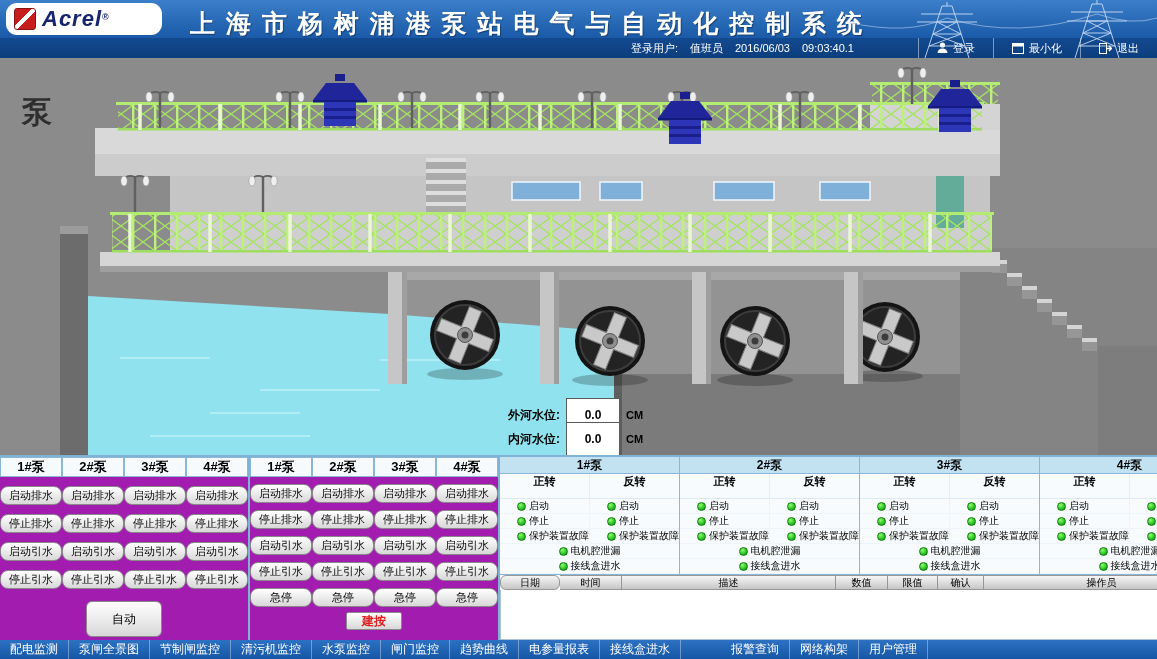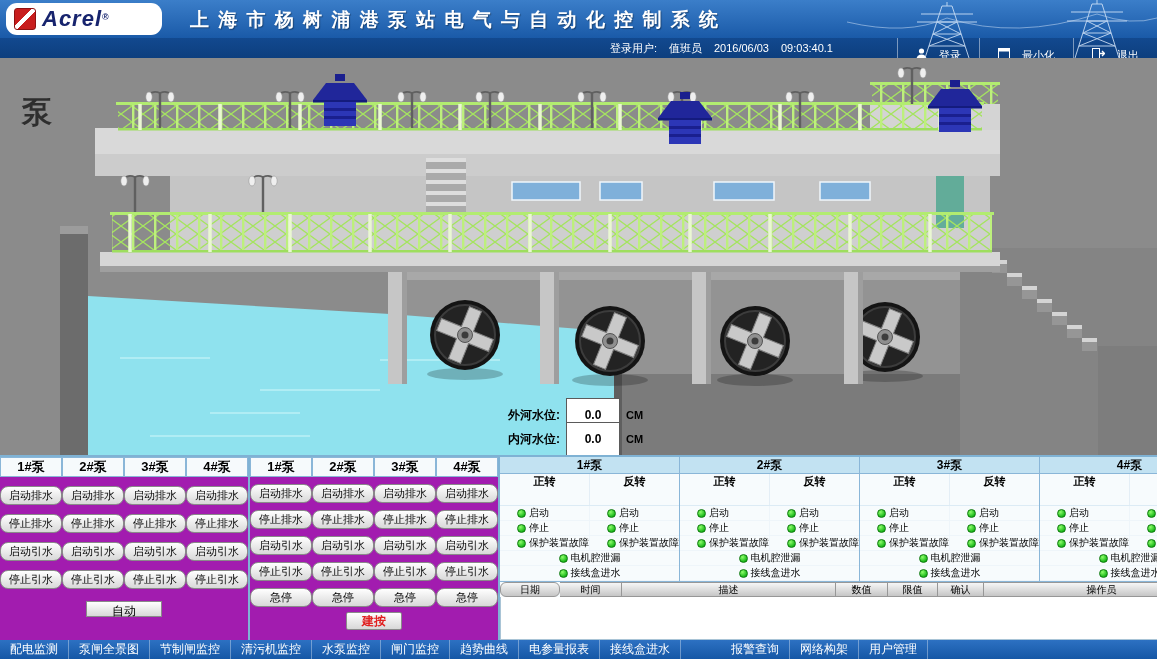--- a/index.html
+++ b/index.html
@@ -21,32 +21,32 @@
     background:#fff; border-radius:11px; display:flex; align-items:center; gap:6px; padding:0 8px;
   }
   .logo-mark {
     width:22px; height:22px; border-radius:3px;
     background:linear-gradient(135deg,#c81d1d 42%,#ffffff 42%,#ffffff 56%,#c81d1d 56%);
     border:1px solid #8e1111;
   }
   .logo-text { font-style:italic; font-weight:bold; font-size:22px; color:#17246e; letter-spacing:1px; }
   .logo-reg { font-size:9px; color:#17246e; vertical-align:super; font-weight:bold; }
   .main-title {
-    position:absolute; left:190px; top:7px; font-size:19px; font-weight:bold; color:#ffffff;
+    position:absolute; left:190px; top:7px; font-size:25px; font-weight:bold; color:#ffffff;
     letter-spacing:2px; white-space:nowrap; text-shadow:1px 1px 1px rgba(0,0,0,0.35);
   }
   .subbar {
     position:absolute; top:38px; left:0; width:1157px; height:20px;
     background:linear-gradient(#12498f,#0d3f7e);
     display:flex; align-items:center; justify-content:flex-end;
     color:#fff; font-size:11px;
   }
   .login-info { display:flex; gap:12px; align-items:center; margin-right:64px; }
   .sys-btn {
-    display:flex; gap:12px; align-items:flex-start; height:100%; padding:10px 18px;
+    display:flex; gap:5px; align-items:center; height:100%; padding:10px 18px;
     border-left:1px solid rgba(255,255,255,0.45); cursor:pointer; color:#fff;
   }
   .sys-btn svg { display:block; }
   .towers-svg { position:absolute; top:0; right:0; width:310px; height:58px; pointer-events:none; }
 
   
   .scene { position:absolute; top:58px; left:0; width:1157px; height:397px; background:#8b8b8b; }
   .scene-svg { position:absolute; top:0; left:0; width:1157px; height:397px; }
   .corner-char { position:absolute; left:22px; top:34px; font-size:30px; font-weight:bold; color:#2e2e2e; }
   .level-row { position:absolute; display:flex; align-items:center; gap:6px; font-size:12px; font-weight:bold; color:#000; }
@@ -75,39 +75,39 @@
   }
   .ctl-btn {
     width:62px; height:19px; margin-top:9px; font-size:11px; color:#000;
     background:linear-gradient(#ffffff,#d8d8d8); border:1px solid #8a8a8a; border-radius:8px;
     cursor:pointer; padding:0; font-family:inherit; line-height:17px;
   }
   .group-right .ctl-btn { margin-top:7px; }
   .group-footer { display:flex; justify-content:center; margin-top:12px; }
   .group-right .group-footer { margin-top:5px; }
   .auto-btn {
-    width:76px; height:16px; font-size:12px; color:#000;
-    background:linear-gradient(#ffffff,#d8d8d8); border:1px solid #8a8a8a; border-radius:0;
+    width:76px; height:36px; font-size:12px; color:#000;
+    background:linear-gradient(#ffffff,#d8d8d8); border:1px solid #8a8a8a; border-radius:6px;
     cursor:pointer; font-family:inherit;
   }
   .link-btn {
     width:56px; height:18px; font-size:12px; font-weight:bold; color:#e02020;
     background:linear-gradient(#ffffff,#d8d8d8); border:1px solid #8a8a8a; border-radius:2px;
     cursor:pointer; font-family:inherit; line-height:15px;
   }
 
   
   .status { flex:1; display:flex; flex-direction:column; background:#f7fbfd; }
   .status-pumps { display:flex; }
   .pump-block { flex:1; border-right:1px solid #8ab6d8; display:flex; flex-direction:column; background:#f7fbfd; }
   .pump-title {
     height:17px; background:#c2e2f2; border-bottom:1px solid #8ab6d8;
     display:flex; align-items:center; justify-content:center; font-weight:bold; font-size:12px;
   }
-  .dir-row { display:flex; height:32px; border-bottom:1px solid #dcebf5; }
+  .dir-row { display:flex; height:25px; border-bottom:1px solid #dcebf5; }
   .dir-cell { flex:1; text-align:center; font-weight:bold; font-size:11px; line-height:15px; }
   .dir-cell:first-child { border-right:1px solid #e4eef6; }
   .st-row { display:flex; height:15px; align-items:center; border-bottom:1px solid #eef5fa; }
   .st-cell { flex:1; display:flex; align-items:center; gap:3px; padding-left:17px; font-size:10px; overflow:hidden; white-space:nowrap; }
   .st-cell.half:first-child { border-right:1px solid #eef5fa; }
   .st-cell.single { justify-content:center; padding-left:0; }
   .led {
     width:9px; height:9px; border-radius:50%; flex:0 0 9px;
     background:radial-gradient(circle at 35% 30%, #8dff6a, #18b418 72%);
     border:1px solid #0c7a0c;

